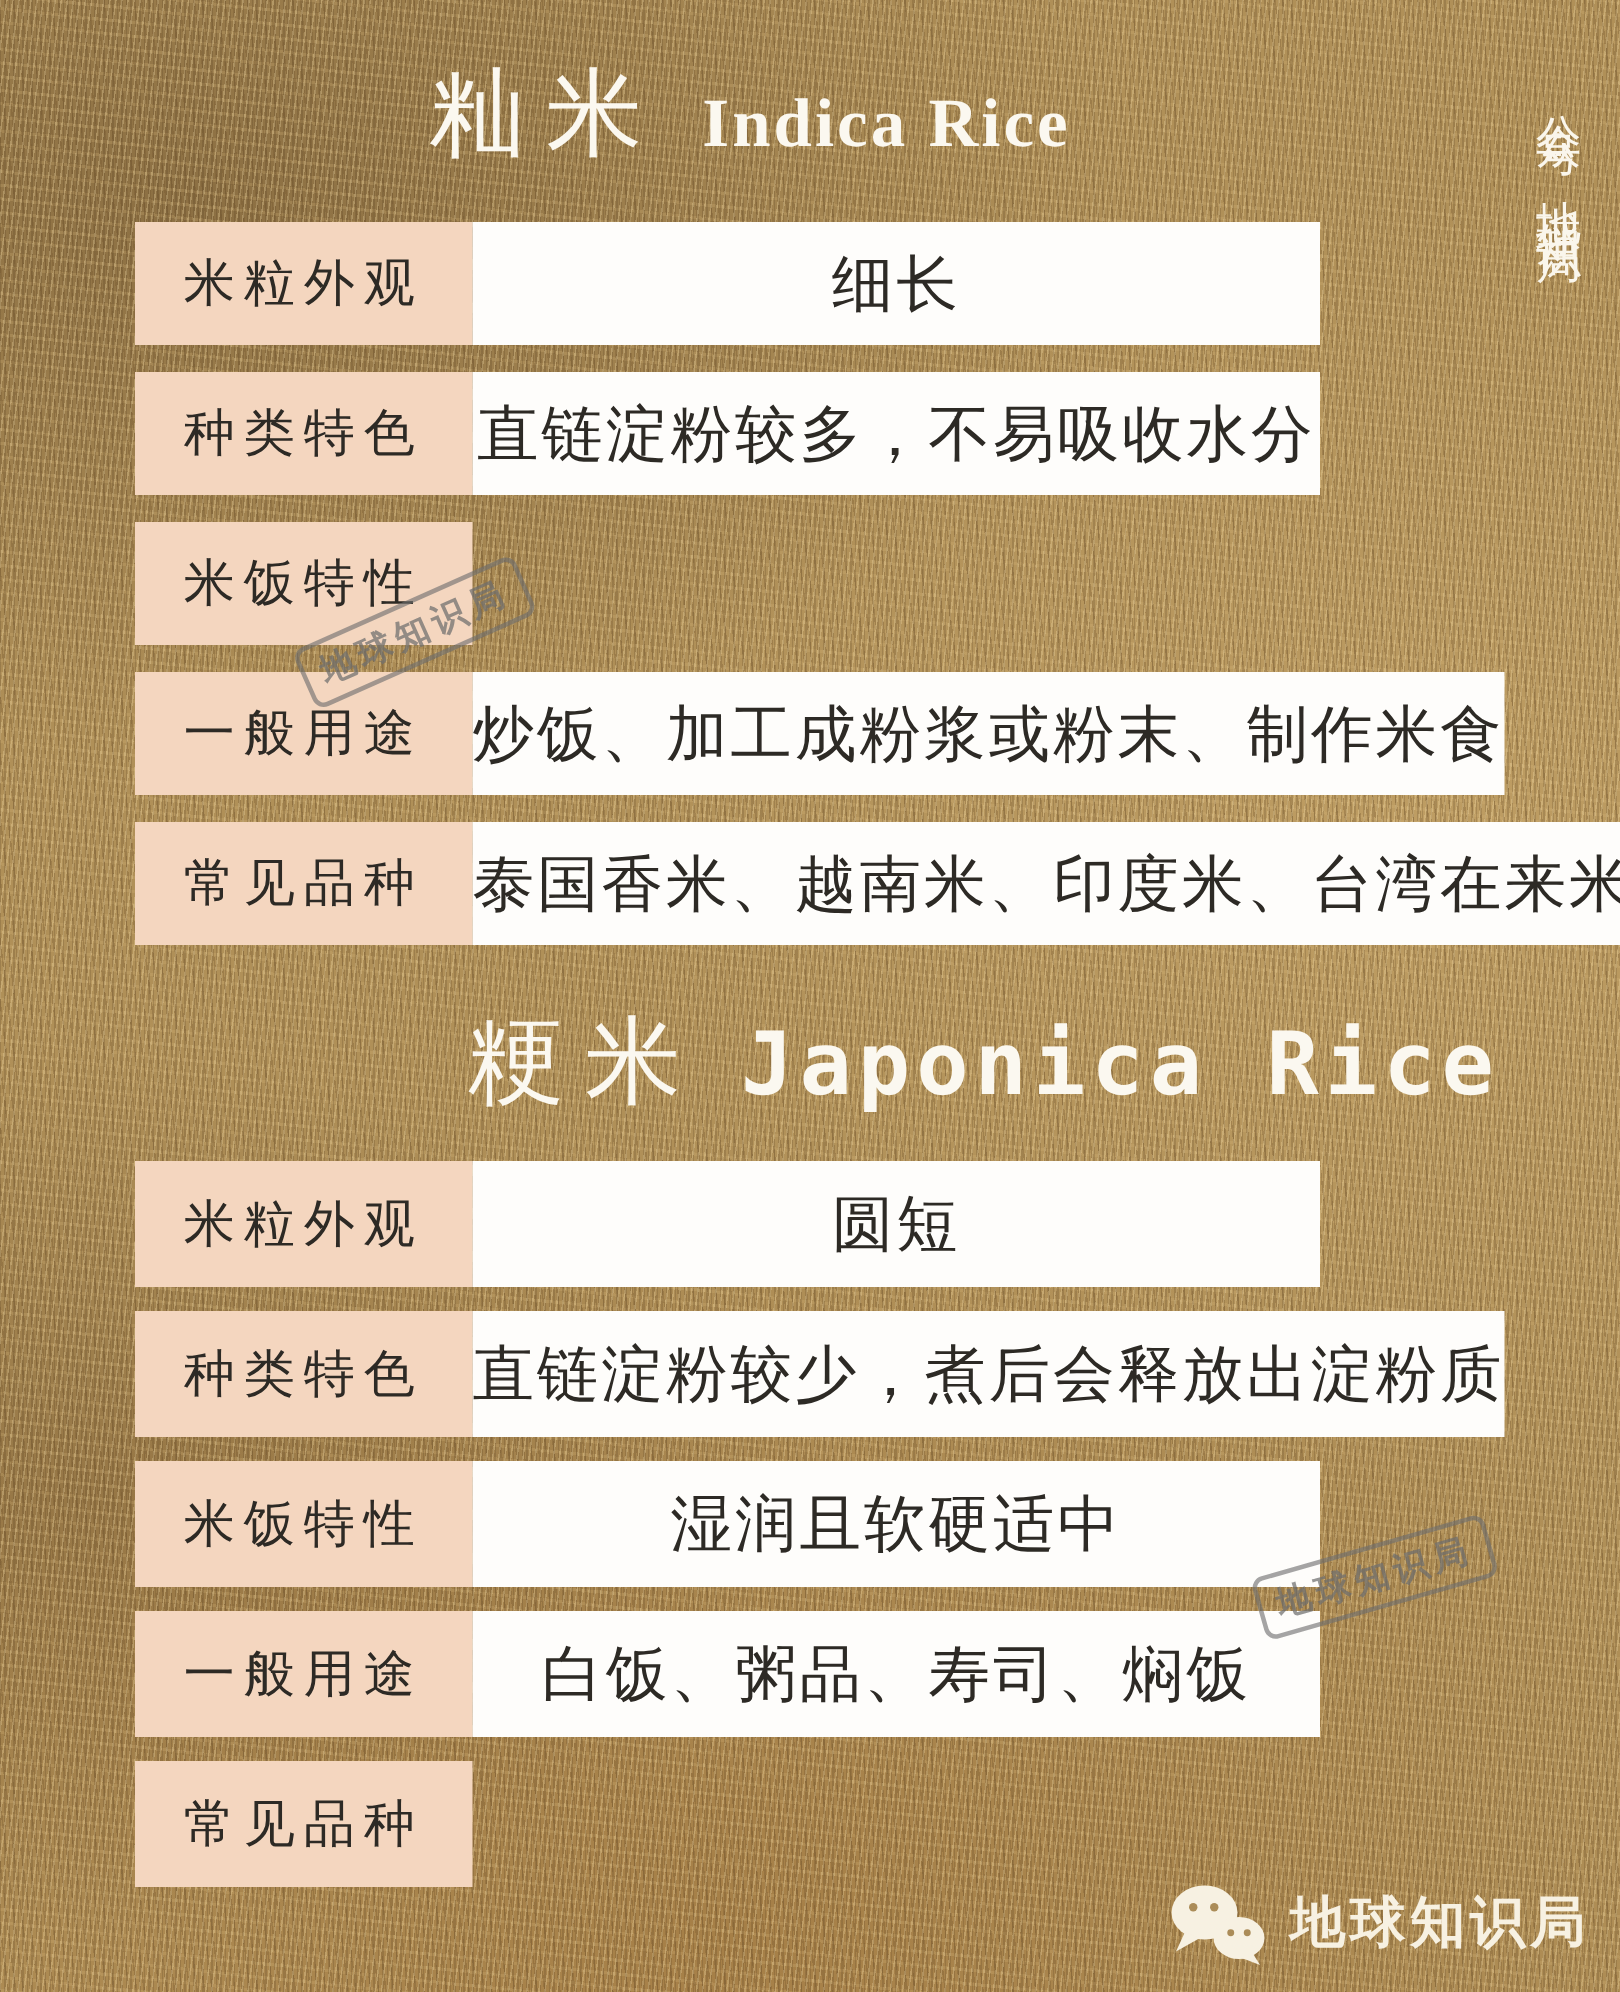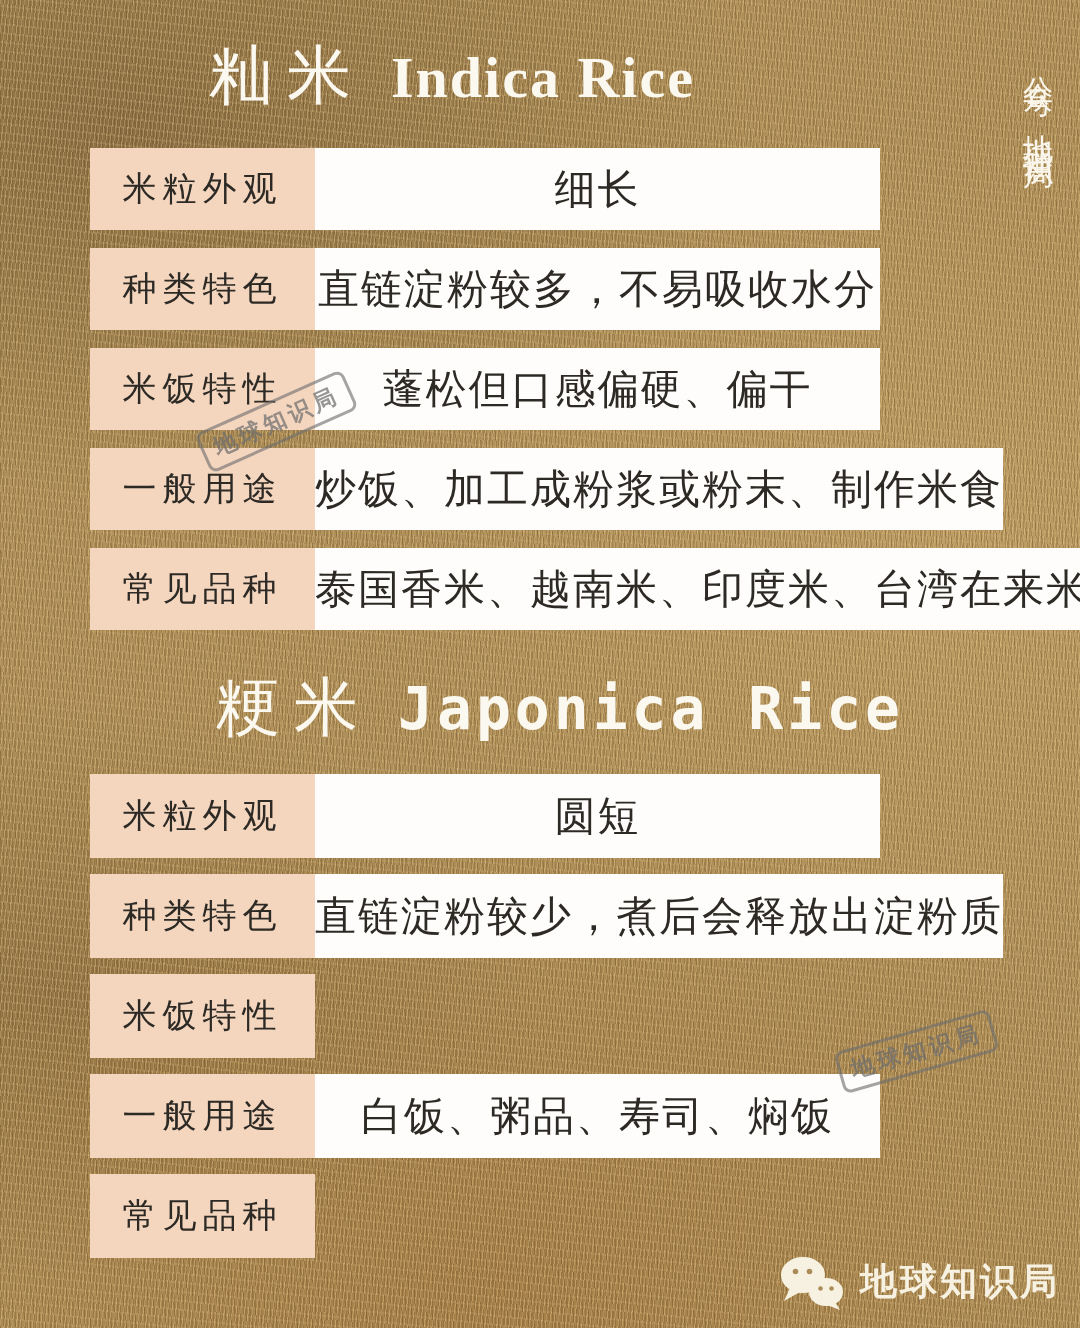--- a/index.html
+++ b/index.html
@@ -13,27 +13,27 @@
       repeating-linear-gradient(98deg, rgba(250,228,175,0.28) 0px, rgba(250,228,175,0.28) 1px, transparent 1px, transparent 4px),
       repeating-linear-gradient(83deg, rgba(112,82,42,0.30) 0px, rgba(112,82,42,0.30) 1px, transparent 1px, transparent 5px),
       repeating-linear-gradient(90deg, rgba(70,48,22,0.18) 0px, rgba(70,48,22,0.18) 1px, transparent 1px, transparent 3px),
       repeating-linear-gradient(6deg, rgba(216,184,124,0.22) 0px, rgba(216,184,124,0.22) 2px, transparent 2px, transparent 9px),
       radial-gradient(900px 520px at 12% 10%, rgba(94,70,40,0.45), transparent 70%),
       radial-gradient(820px 620px at 88% 42%, rgba(210,176,115,0.42), transparent 70%),
       radial-gradient(1000px 700px at 45% 97%, rgba(150,102,46,0.40), transparent 70%),
       radial-gradient(700px 420px at 5% 75%, rgba(100,72,38,0.35), transparent 70%);
   }
   .title{
-    position:absolute;left:0;width:904px;
+    position:absolute;left:0;width:1000px;
     display:flex;justify-content:center;align-items:baseline;gap:26px;
     color:#fbf8f0;white-space:nowrap;
   }
   .title .zh{font-size:64px;letter-spacing:14px;font-weight:400;}
   .title-indica{top:32px;}
-  .title-indica .en{font-family:"Liberation Serif",serif;font-weight:bold;font-size:58px;letter-spacing:2px;}
+  .title-indica .en{font-family:"Liberation Serif",serif;font-weight:bold;font-size:46px;letter-spacing:2px;}
   .title-japonica{top:664px;justify-content:flex-end;}
   .title-japonica .en{font-family:"DejaVu Sans Mono",monospace;font-weight:bold;font-size:58px;letter-spacing:4px;}
   .rice-table{
     position:absolute;left:90px;width:790px;
     display:flex;flex-direction:column;
   }
   .table-indica{top:148px;gap:18px;}
   .table-japonica{top:774px;gap:16px;}
   .row{display:flex;width:100%;}
   .table-indica .row{height:82px;}
@@ -91,21 +91,20 @@
     <div class="row">
       <div class="cell-label">米粒外观</div>
       <div class="cell-value">细长</div>
     </div>
     <div class="row">
       <div class="cell-label">种类特色</div>
       <div class="cell-value">直链淀粉较多，不易吸收水分</div>
     </div>
     <div class="row">
       <div class="cell-label">米饭特性</div>
-      <div class="cell-value">蓬松但口感偏硬、偏干</div>
     </div>
     <div class="row">
       <div class="cell-label">一般用途</div>
       <div class="cell-value">炒饭、加工成粉浆或粉末、制作米食</div>
     </div>
     <div class="row">
       <div class="cell-label">常见品种</div>
       <div class="cell-value">泰国香米、越南米、印度米、台湾在来米</div>
     </div>
   </div>
@@ -119,20 +118,21 @@
     <div class="row">
       <div class="cell-label">米粒外观</div>
       <div class="cell-value">圆短</div>
     </div>
     <div class="row">
       <div class="cell-label">种类特色</div>
       <div class="cell-value">直链淀粉较少，煮后会释放出淀粉质</div>
     </div>
     <div class="row">
       <div class="cell-label">米饭特性</div>
+      <div class="cell-value">湿润且软硬适中</div>
     </div>
     <div class="row">
       <div class="cell-label">一般用途</div>
       <div class="cell-value">白饭、粥品、寿司、焖饭</div>
     </div>
     <div class="row">
       <div class="cell-label">常见品种</div>
     </div>
   </div>
 

